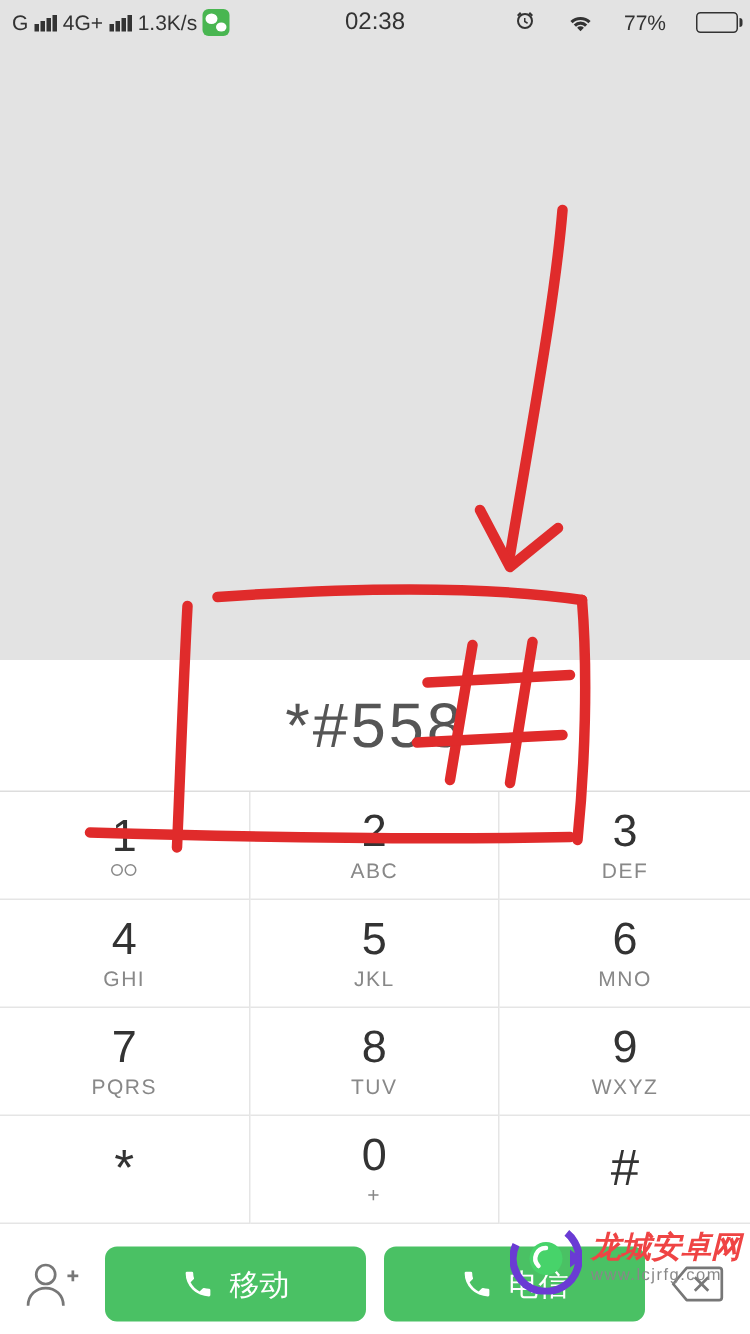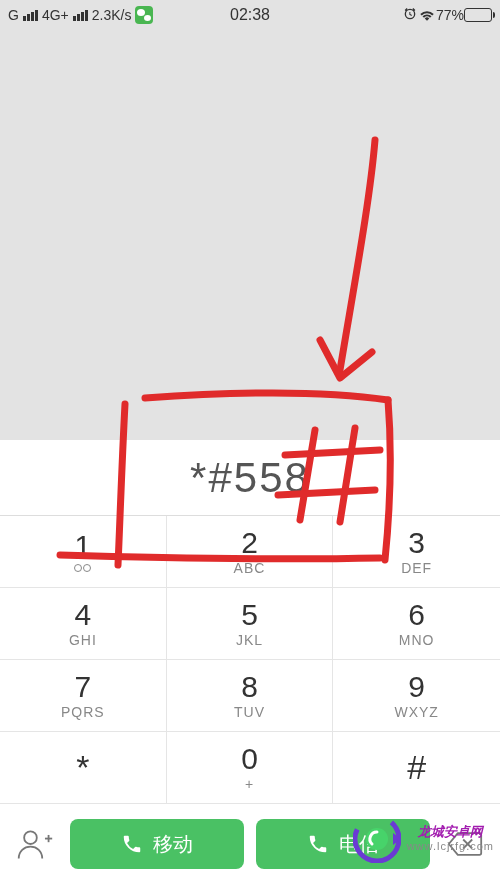--- a/index.html
+++ b/index.html
@@ -14,21 +14,21 @@
     font-size: 14px; color: #333;
     padding: 0 8px;
     position: relative;
   }
   .status-left { display: flex; align-items: center; gap: 4px; }
   .status-center {
     position: absolute; left: 50%; transform: translateX(-50%);
     font-size: 16px; font-weight: 400;
   }
   .status-right {
-    margin-left: auto; display: flex; align-items: center; gap: 0;
+    margin-left: auto; display: flex; align-items: center; gap: 20px;
   }
   .signal-bars { display: inline-flex; align-items: flex-end; gap: 1px; }
   .signal-bars span {
     width: 3px; background: #333; display: inline-block;
   }
   .signal-bars span:nth-child(1){height:5px}
   .signal-bars span:nth-child(2){height:7px}
   .signal-bars span:nth-child(3){height:9px}
   .signal-bars span:nth-child(4){height:11px}
   .battery {
@@ -50,21 +50,21 @@
     content:""; position:absolute; background:#fff; border-radius:50%;
   }
   .wechat-icon::before { width:8px; height:7px; left:2px; top:3px; }
   .wechat-icon::after { width:7px; height:6px; right:2px; bottom:3px; }
 
   
   .empty-area { height: 410px; background: #e3e3e3; }
 
   
   .number-display {
-    height: 76px; background: #fff;
+    height: 88px; background: #fff;
     display: flex; align-items: center; justify-content: center;
     font-size: 42px; color: #555; letter-spacing: 2px; font-weight: 300;
     border-bottom: 1px solid #ddd;
   }
 
   
   .keypad {
     display: grid;
     grid-template-columns: repeat(3, 1fr);
     grid-template-rows: repeat(4, 72px);
@@ -116,21 +116,21 @@
   
   .watermark {
     position: absolute; right: 6px; bottom: 26px;
     display: flex; align-items: center; gap: 6px;
     z-index: 60;
   }
   .wm-logo {
     width: 48px; height: 48px;
   }
   .wm-text { display:flex; flex-direction:column; line-height:1.15; }
-  .wm-top { color:#a21caf; font-size:13px; font-weight:700; font-style:italic;text-align:center; }
+  .wm-top { color:#ef4444; font-size:20px; font-weight:700; font-style:italic;text-align:center; }
   .wm-bot { color:#888; font-size:11px; letter-spacing:1px; }
 </style>
 </head>
 <body>
 
 <div class="status-bar">
   <div class="status-left">
     <span>G</span>
     <span class="signal-bars">
       <span></span>
@@ -138,21 +138,21 @@
         <span></span>
         <span></span>
     </span>
     <span>4G+</span>
     <span class="signal-bars">
       <span></span>
         <span></span>
         <span></span>
         <span></span>
     </span>
-    <span>2.3K/s</span>
+    <span>1.3K/s</span>
     <span class="wechat-icon"></span>
   </div>
   <div class="status-center">02:38</div>
   <div class="status-right">
     <span>
       <svg width="16" height="16" viewBox="0 0 24 24">
           <path fill="#333" d="M12 4a8 8 0 108 8 8 8 0 00-8-8zm0 14a6 6 0 116-6 6 6 0 01-6 6zm.5-9H11v4l3.2 1.9.8-1.3-2.5-1.5zM4 6l3-3 1.4 1.4-3 3zM17 3l3 3-1.4 1.4-3-3z"></path>
         </svg>
     </span>
     <span>

